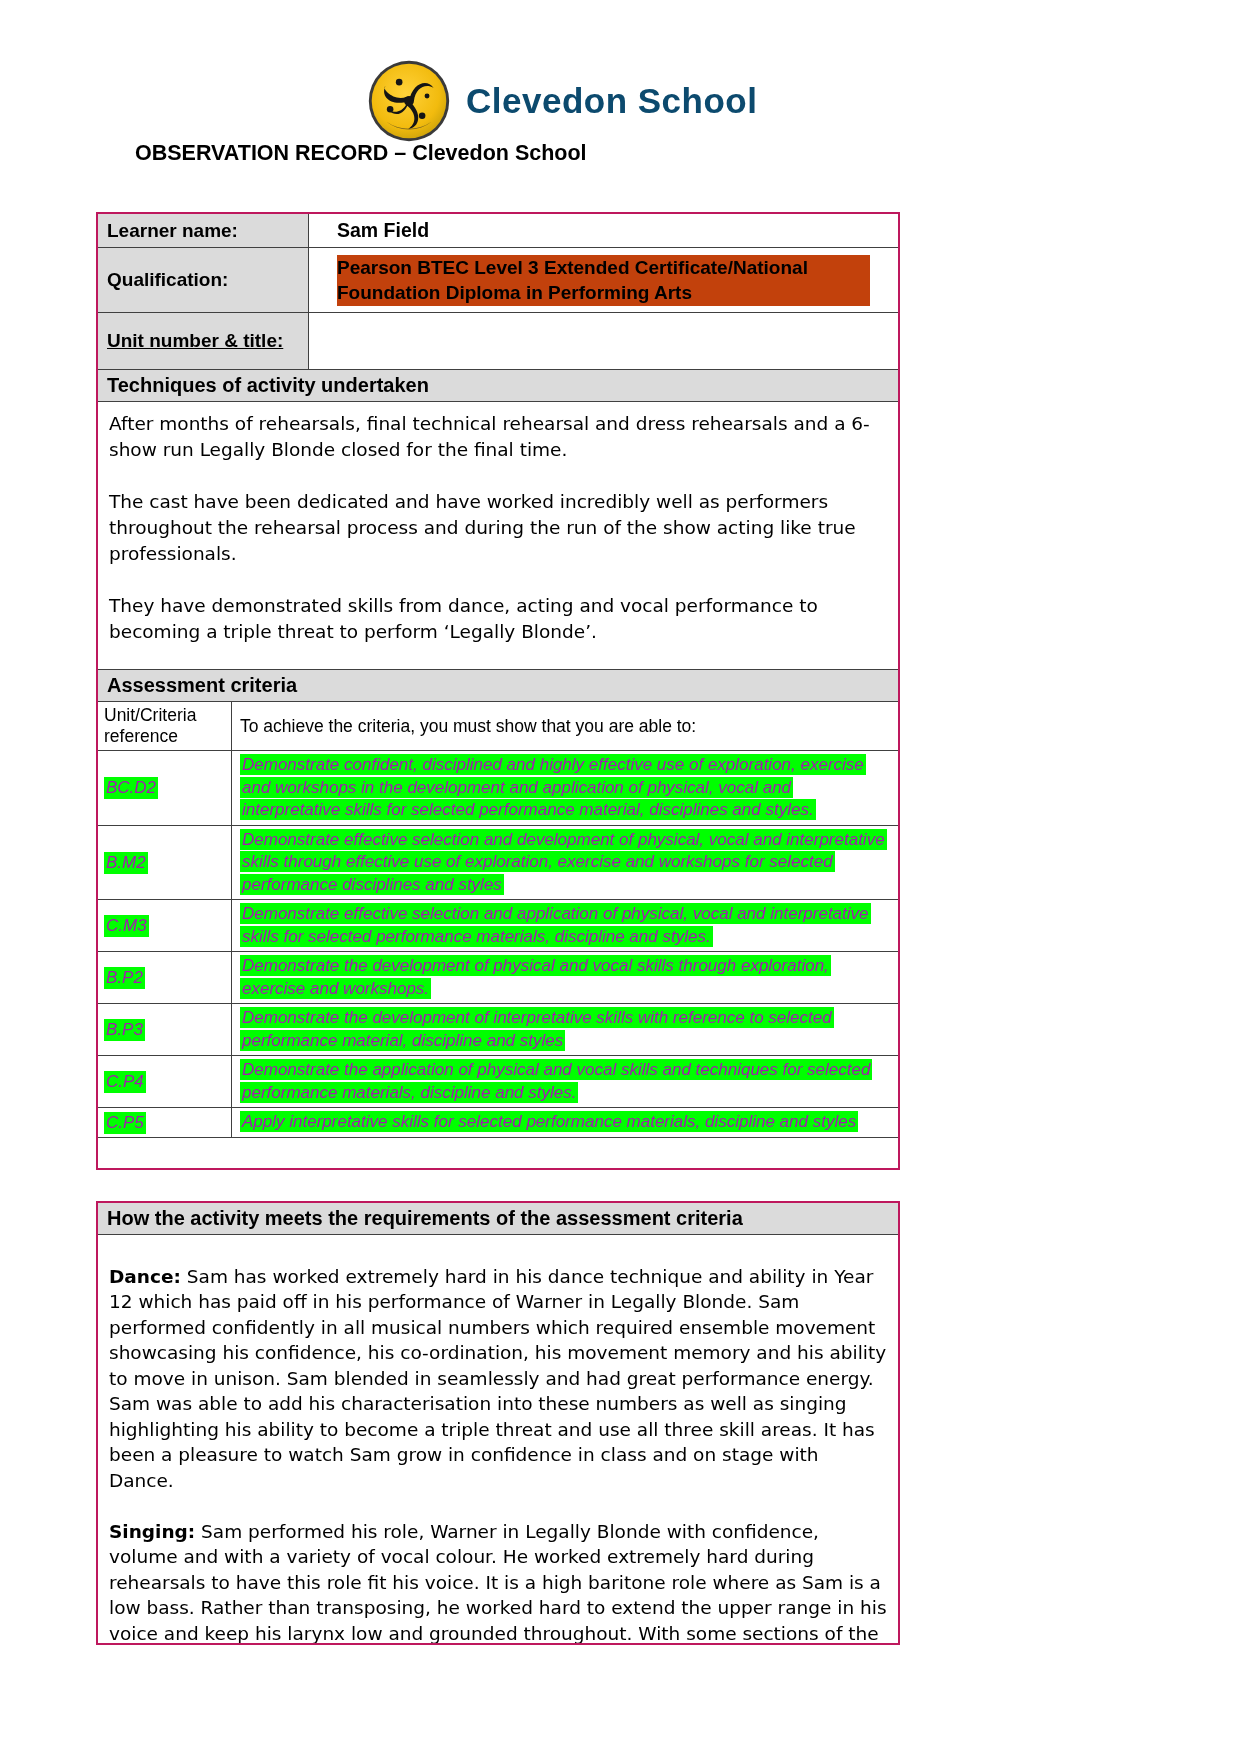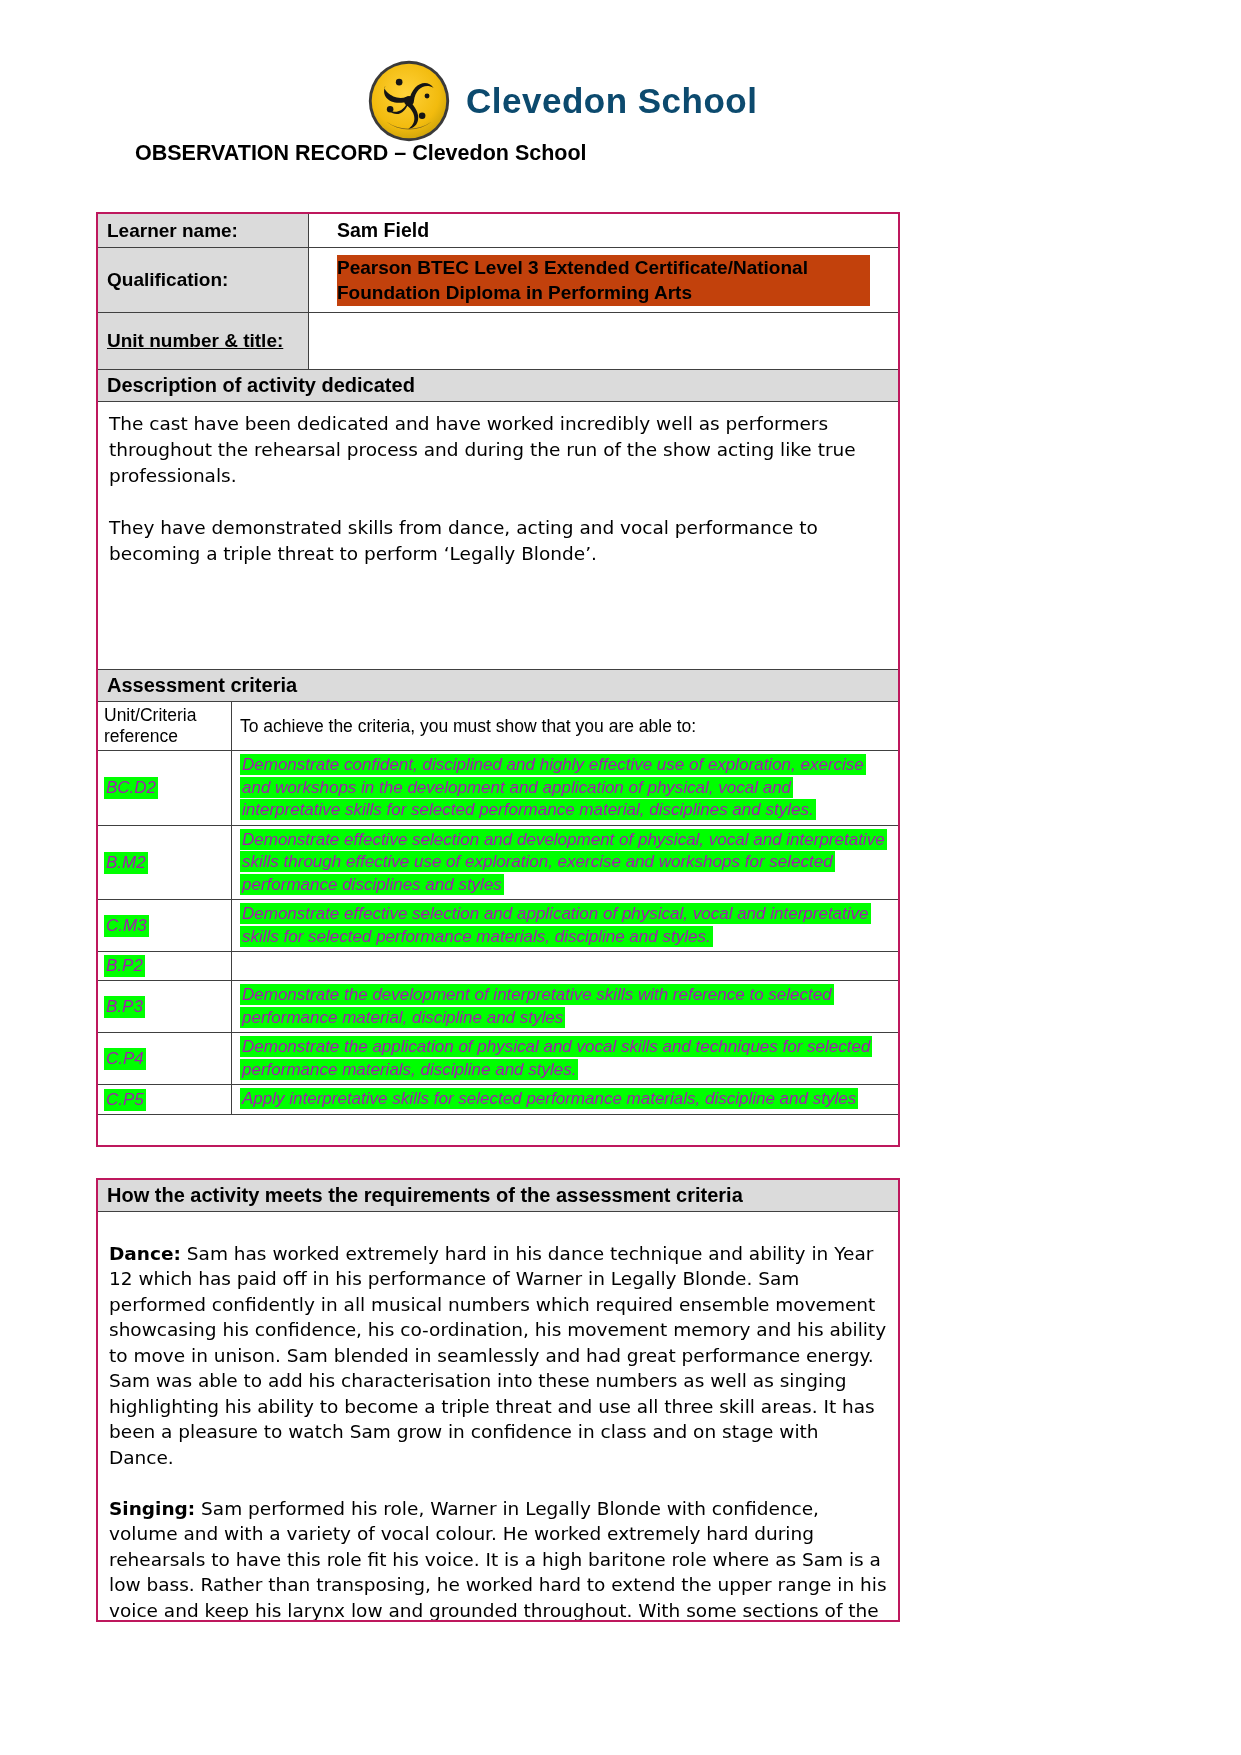--- a/index.html
+++ b/index.html
@@ -136,23 +136,24 @@
       <div class="lblcell">Qualification:</div>
       <div class="valcell">
           <span class="qual-text val-shaded">Pearson BTEC Level 3 Extended Certificate/National Foundation Diploma in Performing Arts</span>
         </div>
     </div>
 
     <div class="row r-unit">
       <div class="lblcell">Unit number &amp; title:</div>
     </div>
 
-    <div class="section-hdr">Description of activity dedicated</div>
+    <div class="section-hdr">Techniques of activity undertaken</div>
 
     <div class="desc-cell">
+      <p>After months of rehearsals, final technical rehearsal and dress rehearsals and a 6-show run Legally Blonde closed for the final time.</p>
       <p>The cast have been dedicated and have worked incredibly well as performers throughout the rehearsal process and during the run of the show acting like true professionals.</p>
       <p>They have demonstrated skills from dance, acting and vocal performance to becoming a triple threat to perform ‘Legally Blonde’.</p>
     </div>
 
     <div class="section-hdr">Assessment criteria</div>
 
     <div class="row subhdr">
       <div class="refhdr">Unit/Criteria reference</div>
       <div class="crithdr">To achieve the criteria, you must show that you are able to:</div>
     </div>
@@ -172,20 +173,21 @@
     <div class="row">
       <div class="refcell">
           <span class="hl">C.M3</span>
         </div>
       <div class="critcell"><span class="hl">Demonstrate effective selection and application of physical, vocal and interpretative skills for selected performance materials, discipline and styles.</span></div>
     </div>
     <div class="row">
       <div class="refcell">
           <span class="hl">B.P2</span>
         </div>
+      <div class="critcell"><span class="hl">Demonstrate the development of physical and vocal skills through exploration, exercise and workshops.</span></div>
     </div>
     <div class="row">
       <div class="refcell">
           <span class="hl">B.P3</span>
         </div>
       <div class="critcell"><span class="hl">Demonstrate the development of interpretative skills with reference to selected performance material, discipline and styles</span></div>
     </div>
     <div class="row">
       <div class="refcell">
           <span class="hl">C.P4</span>

